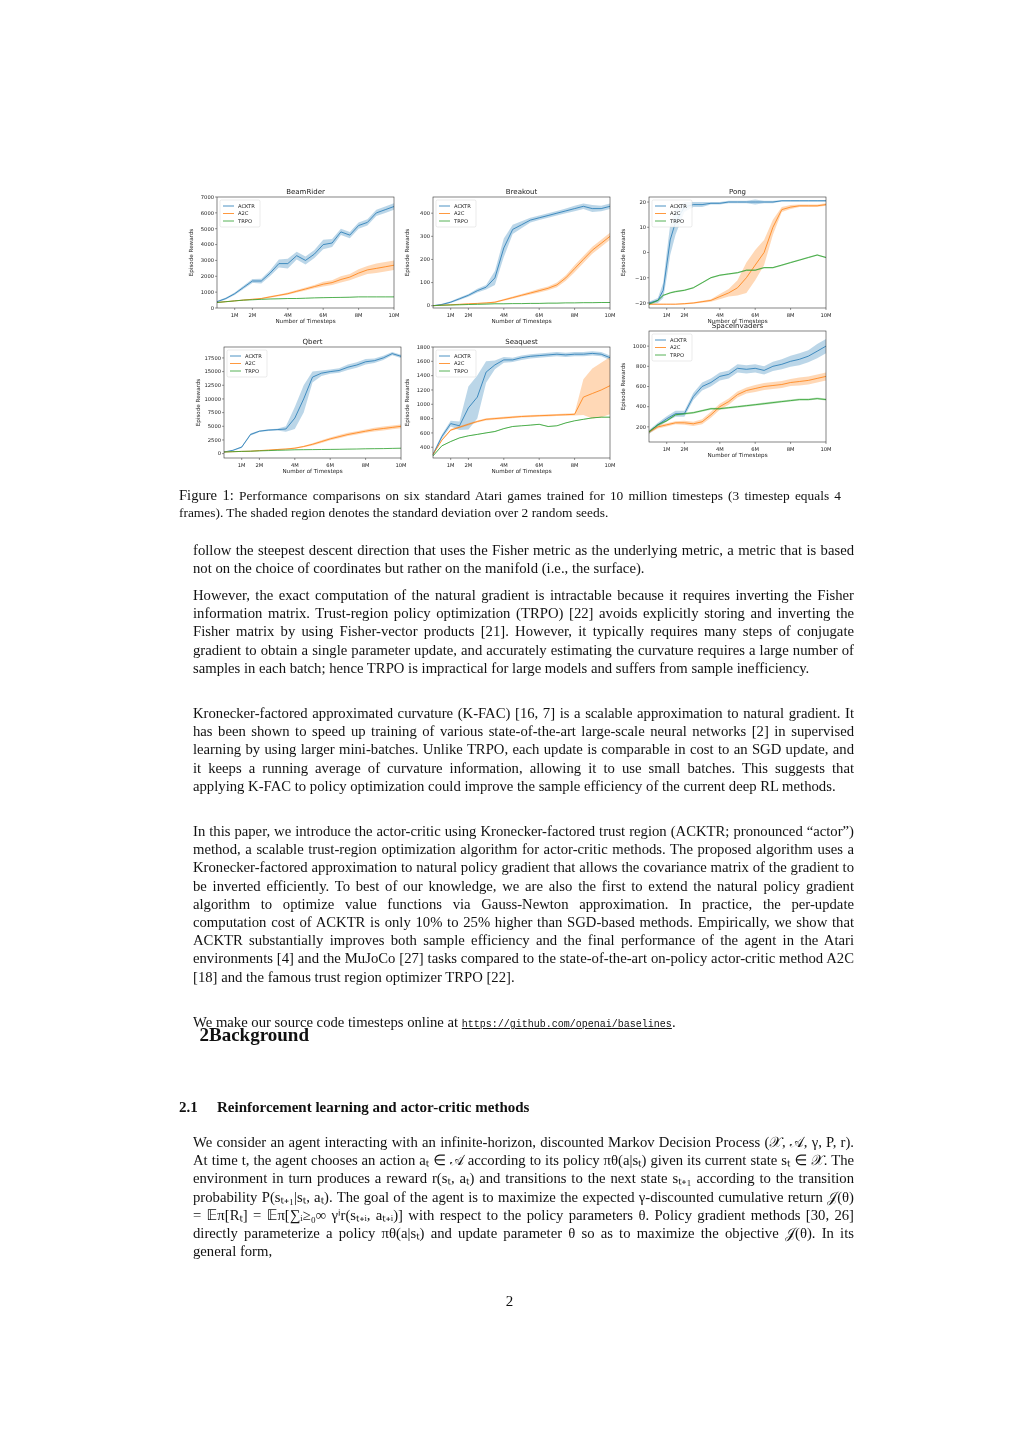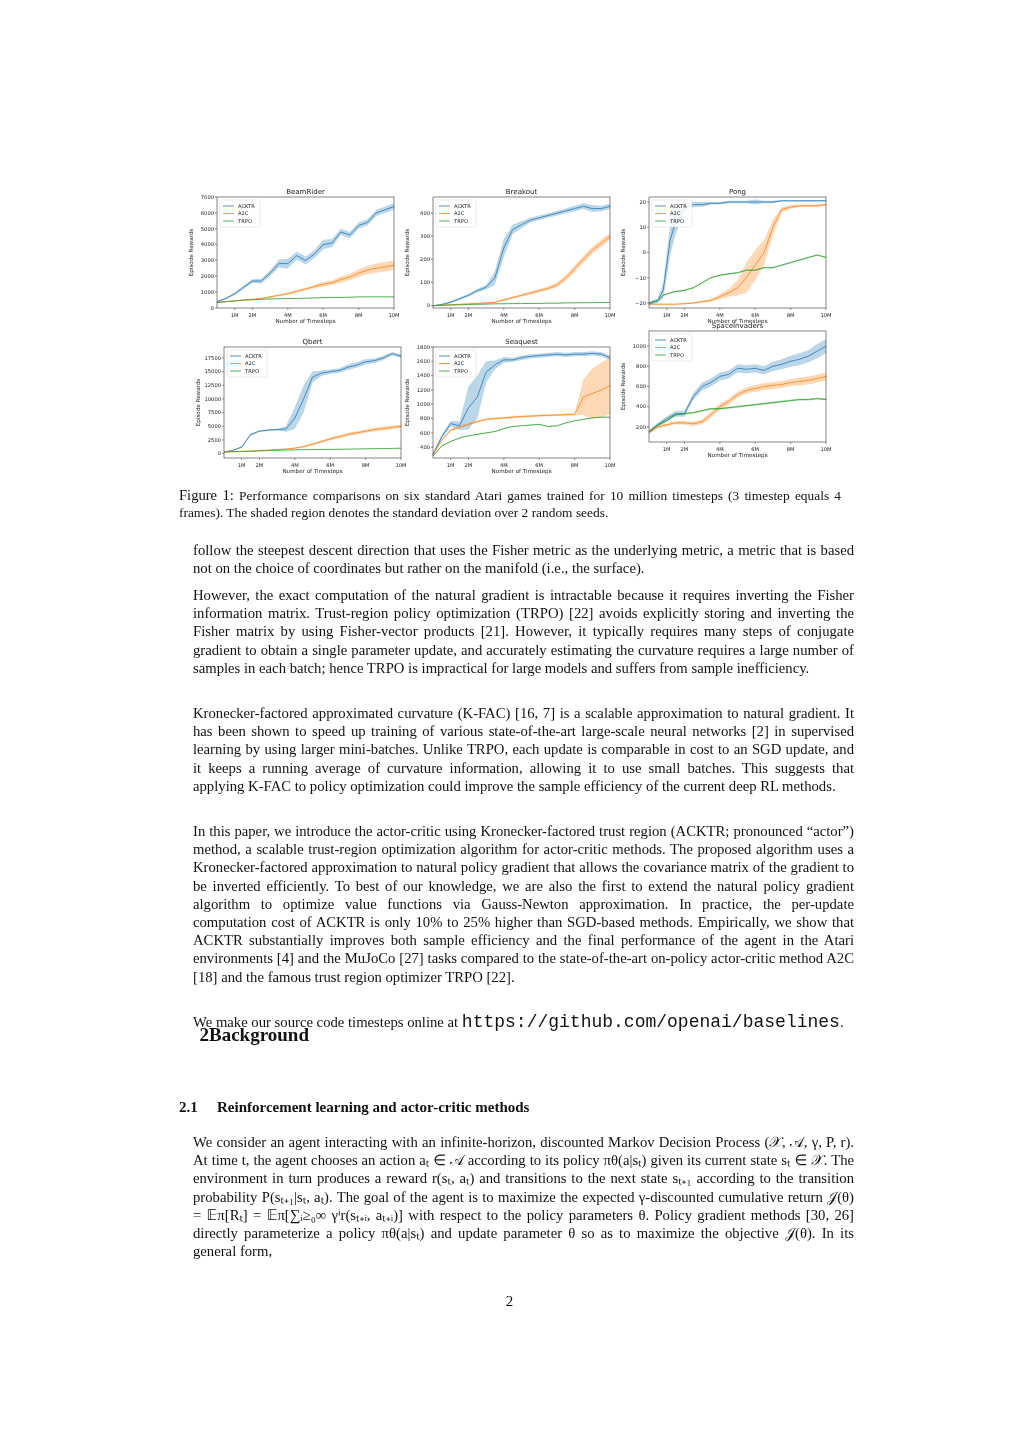--- a/index.html
+++ b/index.html
@@ -4,21 +4,21 @@
 <style>
   html, body { margin: 0; padding: 0; background: #ffffff; }
   body { width: 1019px; height: 1440px; position: relative; overflow: hidden; font-family: "Liberation Serif", serif; color: #111; }
   .figure { position: absolute; left: 183px; top: 186px; width: 650px; height: 292px; }
   .panel { position: absolute; width: 216px; height: 146px; text-decoration: underline; }
   .panel svg { width: 216px; height: 146px; display: block; overflow: visible; }
   .panel svg text { font-family: "DejaVu Sans", sans-serif; fill: #222; }
   .caption { position: absolute; left: 179px; top: 487px; width: 662px; font-size: 13.4px; line-height: 17px; text-align: justify; }
   .caption .lbl { font-size: 14.6px; }
   .body-text { position: absolute; left: 193px; width: 661px; font-size: 14.7px; line-height: 18.2px; text-align: justify; hyphens: manual; }
-  .code { font-family: "Liberation Mono", monospace; font-size: 18px; }
+  .code { font-family: "Liberation Mono", monospace; font-size: 10px; text-decoration: underline; }
   .h1 { position: absolute; left: 179px; top: 1024px; font-size: 19px; font-weight: bold; text-align: right; }
   .h1 .num { display: inline-block; width: 30px; }
   .h2 { position: absolute; left: 179px; top: 1099px; font-size: 15px; font-weight: bold; }
   .h2 .num { display: inline-block; width: 38px; }
   .page-num { position: absolute; left: 0; width: 1019px; top: 1293px; text-align: center; font-size: 15px; }
 </style>
 </head>
 <body>
 
 <div class="figure">

